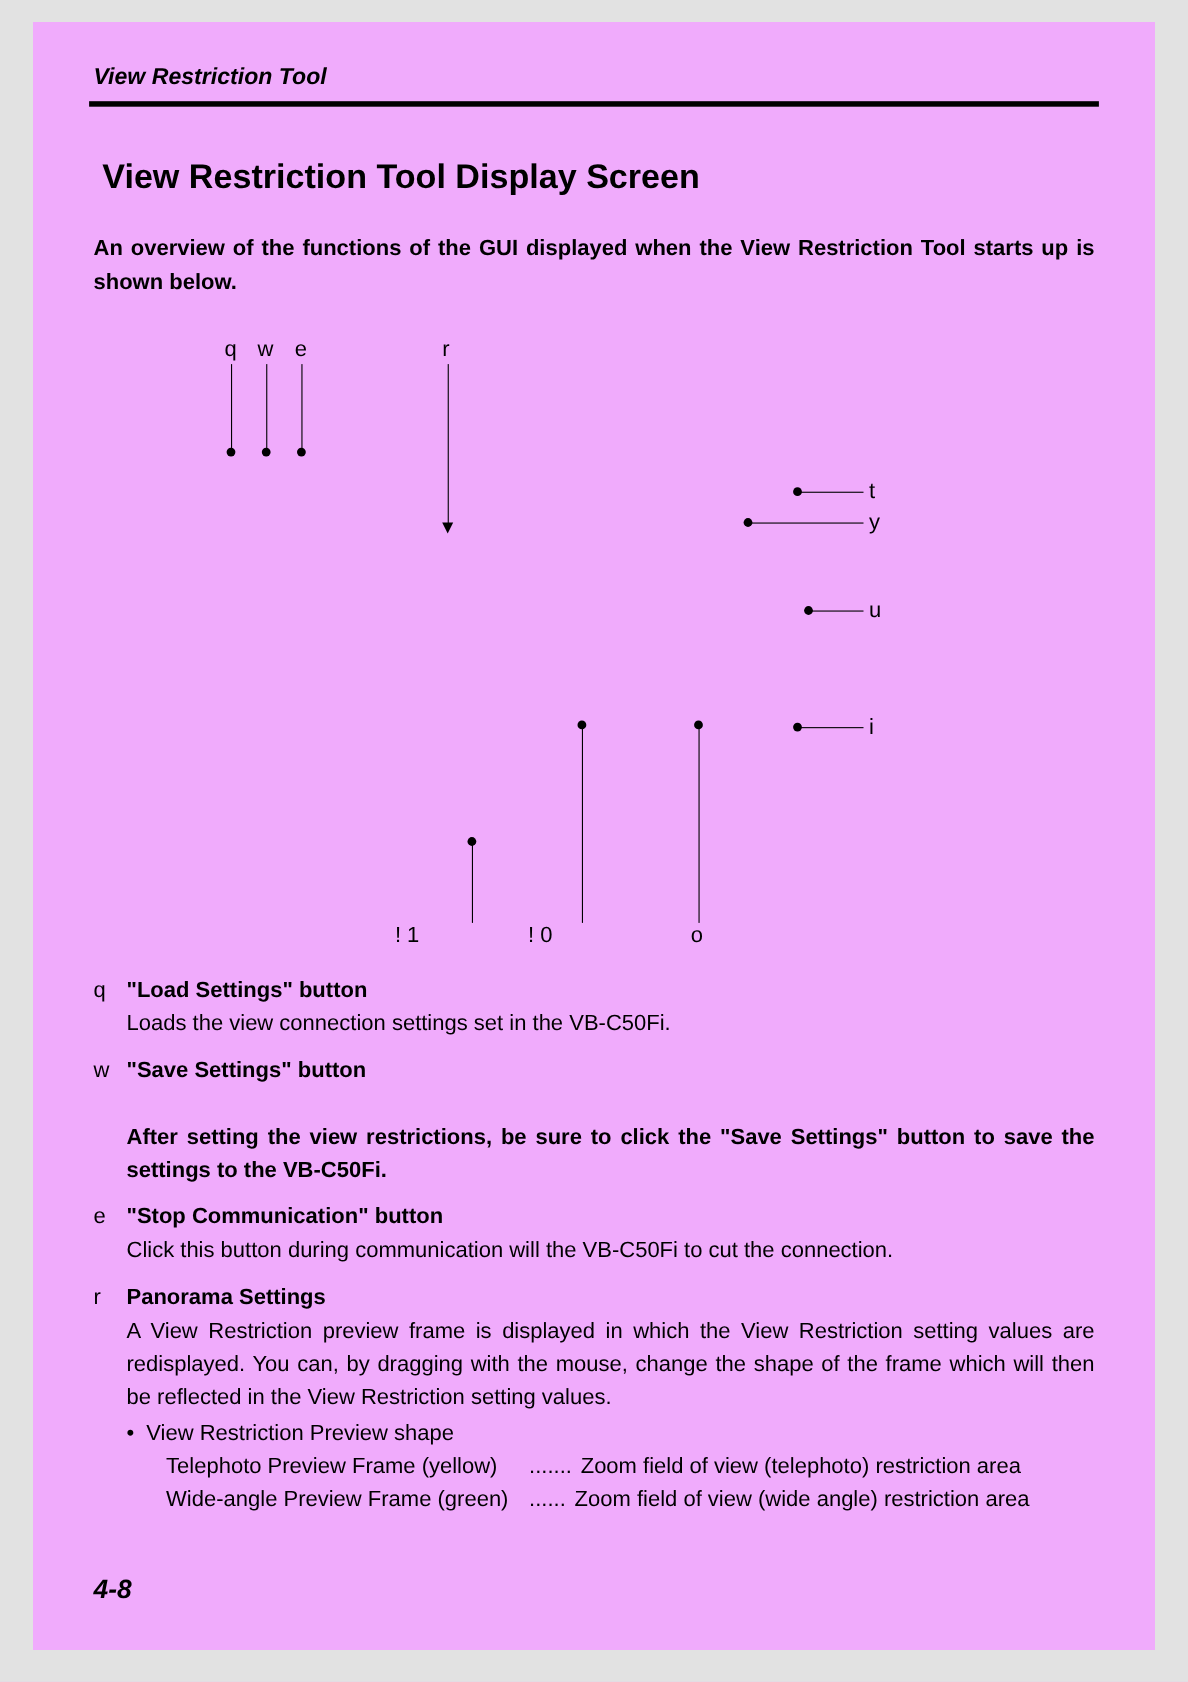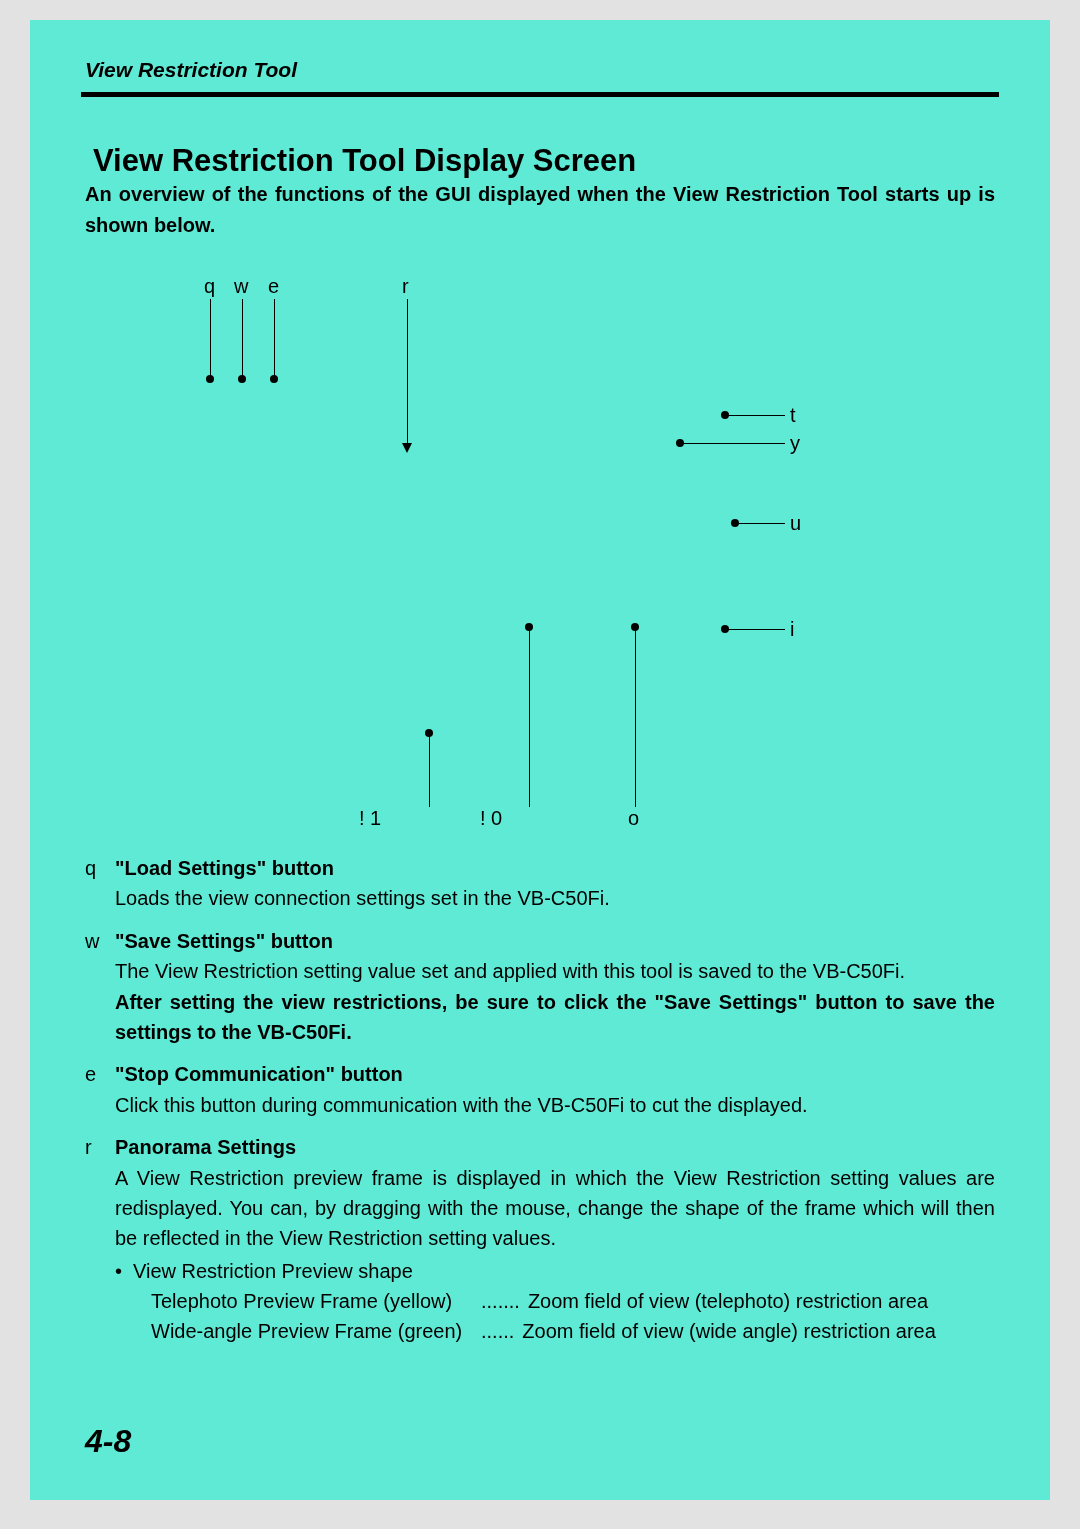--- a/index.html
+++ b/index.html
@@ -9,41 +9,42 @@
     font-family: Arial, Helvetica, sans-serif;
     color: #000;
     position: relative;
   }
   .page {
     position: absolute;
     left: 30px;
     top: 20px;
     width: 1020px;
     height: 1480px;
-    background: #5eead4;
+    background: #f0abfc;
     padding: 32px 55px 30px 55px;
   }
   .header-title {
     font-size: 21px;
     font-weight: bold;
     font-style: italic;
     margin-top: 6px;
     margin-bottom: 10px;
   }
   .header-rule {
     border: none;
     border-top: 5px solid #000;
     margin-bottom: 46px;
     margin-left: -4px;
     margin-right: -4px;
   }
   .section-title {
     font-size: 31px;
     font-weight: bold;
     margin-left: 8px;
+    margin-bottom: 32px;
   }
   .intro {
     font-size: 20px;
     line-height: 1.55;
     text-align: justify;
     margin-bottom: 34px;
     font-weight: bold;
   }
   .diagram {
     position: relative;
@@ -108,21 +109,21 @@
   .frame-line {
     display: flex;
     margin-left: 36px;
   }
   .frame-left { width: 330px; flex-shrink: 0; }
   .frame-dots { margin-right: 8px; }
   .page-num {
     position: absolute;
     left: 55px;
     bottom: 40px;
-    font-size: 32px;
+    font-size: 24px;
     font-weight: bold;
     font-style: italic;
   }
 </style>
 </head>
 <body>
 
 <div class="page">
 
   <div class="header-title">View Restriction Tool</div>
@@ -185,30 +186,30 @@
       <div class="def-body">
         <span class="def-title">"Load Settings" button</span><br>
         <span>Loads the view connection settings set in the VB-C50Fi.</span>
       </div>
     </div>
 
     <div class="def-item">
       <div class="def-key">w</div>
       <div class="def-body">
         <span class="def-title">"Save Settings" button</span><br>
-        <span>The View Restriction setting value set and applied with this tool is saved to the VB-C50Fi.</span><br>
+        <br>
         <span class="underline-bold">After setting the view restrictions, be sure to click the "Save Settings" button to save the settings to the VB-C50Fi.</span>
       </div>
     </div>
 
     <div class="def-item">
       <div class="def-key">e</div>
       <div class="def-body">
         <span class="def-title">"Stop Communication" button</span><br>
-        <span>Click this button during communication with the VB-C50Fi to cut the displayed.</span>
+        <span>Click this button during communication will the VB-C50Fi to cut the connection.</span>
       </div>
     </div>
 
     <div class="def-item">
       <div class="def-key">r</div>
       <div class="def-body">
         <span class="def-title">Panorama Settings</span><br>
         <span>A View Restriction preview frame is displayed in which the View Restriction setting values are redisplayed. You can, by dragging with the mouse, change the shape of the frame which will then be reflected in the View Restriction setting values.</span>
         <div class="sub-bullet">
           <span class="sub-bullet-mark">•</span>

